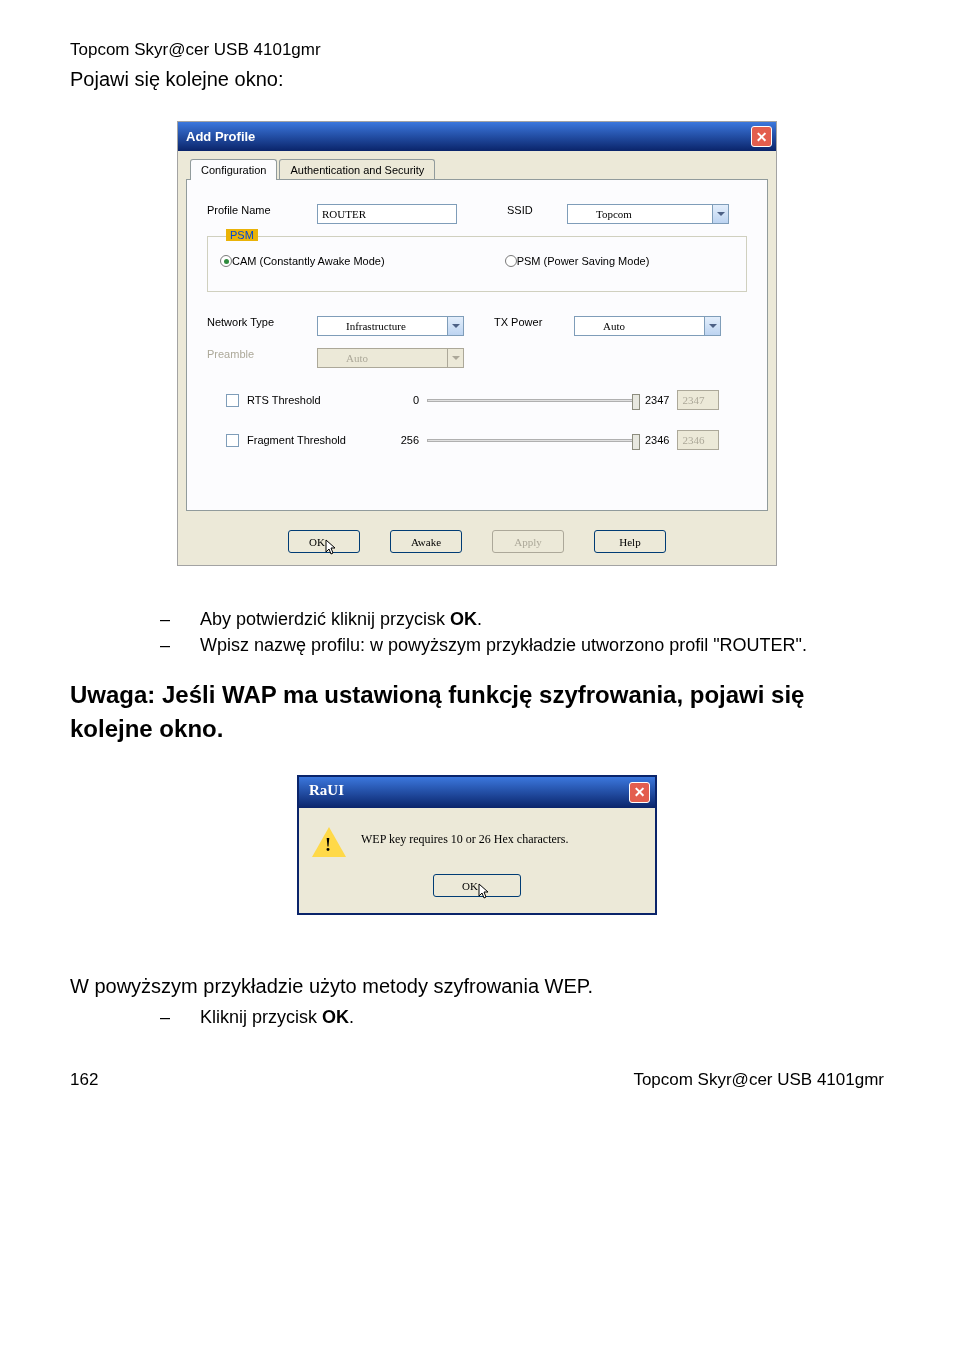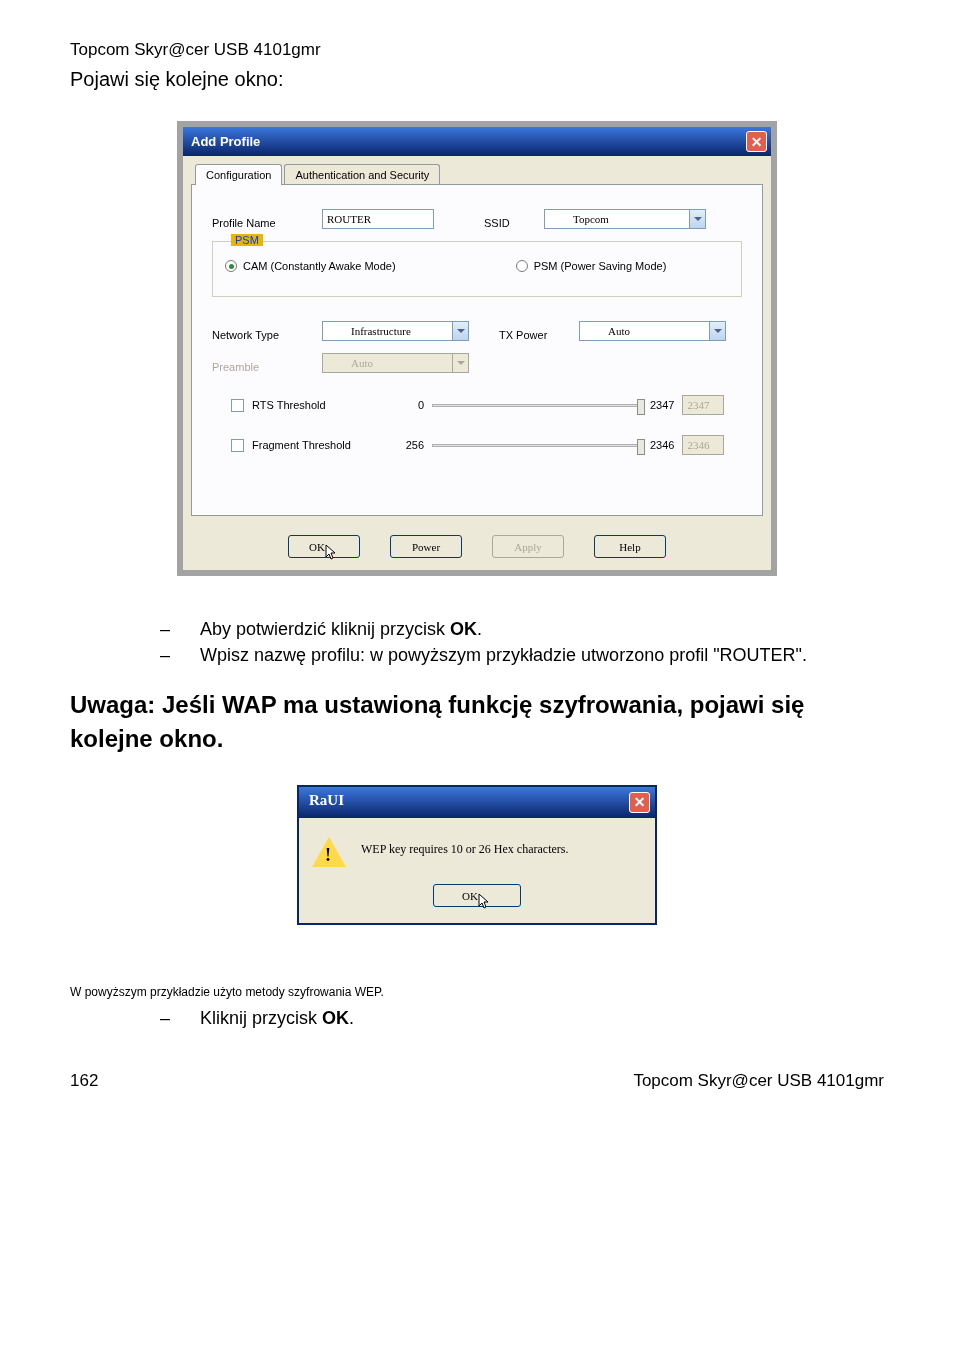--- a/index.html
+++ b/index.html
@@ -11,21 +11,21 @@
       background: #fff;
       color: #000;
     }
     .header-text { font-size: 17px; margin-bottom: 8px; }
     .intro-text { font-size: 20px; margin-bottom: 30px; }
 
     
     .dialog {
       width: 600px;
       margin: 0 auto 40px auto;
-      border: 6px solid #a3a3a3;
+      border: 1px solid #a3a3a3;
       background: #ECE9D8;
       font-family: Tahoma, Arial, sans-serif;
       font-size: 11px;
     }
     .titlebar {
       background: linear-gradient(to bottom, #3B77DD, #0A246A);
       color: #fff;
       font-weight: bold;
       padding: 4px 4px 4px 8px;
       display: flex;
@@ -55,21 +55,21 @@
       position: relative;
     }
     .tab.active { background: #FCFCFE; z-index: 2; }
     .tabpanel {
       margin: 0 8px 8px 8px;
       padding: 24px 20px 40px 20px;
       background: #FCFCFE;
       border: 1px solid #919B9C;
       position: relative; top: -1px;
     }
-    .row { display: flex; align-items: flex-end; margin-bottom: 12px; }
+    .row { display: flex; align-items: flex-start; margin-bottom: 12px; }
     .lbl { width: 110px; color: #000; }
     .lbl.disabled { color: #ACA899; }
     .inp {
       height: 20px; border: 1px solid #7F9DB9; background: #fff;
       padding: 0 4px; font-family: Tahoma; font-size: 11px;
     }
     .inp.disabled { background: #ECE9D8; color: #ACA899; border-color: #ACA899; }
     .combo { display: inline-flex; align-items: center; }
     .combo .inp { width: 130px; border-right: none; padding-left: 28px; }
     .combo-btn {
@@ -92,21 +92,21 @@
       padding: 18px 12px 24px 12px;
       margin: 10px 0 24px 0;
       position: relative;
     }
     .groupbox-title {
       position: absolute; top: -8px; left: 18px;
       background: #eab308; padding: 0 4px;
       color: #0046D5;
     }
     .radiogrp { display: flex; gap: 120px; }
-    .radio-item { display: flex; align-items: center; gap: 6px; }
+    .radio-item { display: flex; align-items: center; }
     .radio-dot {
       width: 12px; height: 12px; border-radius: 50%;
       border: 1px solid #7A7A7A; background: #fff;
       display: flex; align-items: center; justify-content: center;
     }
     .radio-dot.selected::after {
       content: ''; width: 5px; height: 5px; border-radius: 50%; background: #2E8B3D;
     }
     .chk-item { display: flex; align-items: center; gap: 8px; margin-bottom: 20px; padding-left: 19px; }
     .chk {
@@ -181,21 +181,21 @@
       border-right: 17px solid transparent;
       border-bottom: 30px solid #FFD948;
       position: relative;
     }
     .tri-warn::after {
       content: '!'; position: absolute; left: -4px; top: 8px;
       color: #000; font-weight: bold; font-size: 18px;
     }
     .small-btnrow { display: flex; justify-content: center; padding: 8px 0 16px 0; }
 
-    .body-text { font-size: 12px; margin-bottom: 6px; }
+    .body-text { font-size: 20px; margin-bottom: 6px; }
     .footer {
       display: flex; justify-content: space-between;
       font-size: 17px; margin-top: 40px;
     }
   </style>
 </head>
 <body>
 
 <div class="header-text">Topcom Skyr@cer USB 4101gmr</div>
 <div class="intro-text">Pojawi się kolejne okno:</div>
@@ -207,21 +207,21 @@
   </div>
 
   <div class="tabbar">
     <div class="tab active">Configuration</div>
     <div class="tab">Authentication and Security</div>
   </div>
 
   <div class="tabpanel">
     <div class="row">
       <span class="lbl">Profile Name</span>
-      <input class="inp" style="width: 112px;" value="ROUTER">
+      <input class="inp" style="width: 140px;" value="ROUTER">
       <span class="lbl" style="width:60px;margin-left:50px">SSID</span>
       <div class="combo">
         <input class="inp" style="width: 145px;" value="Topcom">
         <div class="combo-btn">
             <div class="tri-down"></div>
           </div>
       </div>
     </div>
 
     <div class="groupbox">
@@ -294,21 +294,21 @@
     </div>
   </div>
 
   <div class="btnrow">
     <div class="winbtn">
         <span>OK</span>
         <svg width="14" height="18" style="margin-left:0;margin-bottom:-12px">
           <path d="M1 1 L1 13 L4 10 L6 15 L8 14 L6 9 L10 9 Z" fill="#fff" stroke="#000" stroke-width="1"></path>
         </svg>
       </div>
-    <div class="winbtn">Power</div>
+    <div class="winbtn">Awake</div>
     <div class="winbtn disabled">Apply</div>
     <div class="winbtn">Help</div>
   </div>
 </div>
 
 <ul class="bullet-list">
   <li><span>Aby potwierdzić kliknij przycisk </span><b>OK</b>.</li>
   <li>Wpisz nazwę profilu: w powyższym przykładzie utworzono profil "ROUTER".</li>
 </ul>
 

